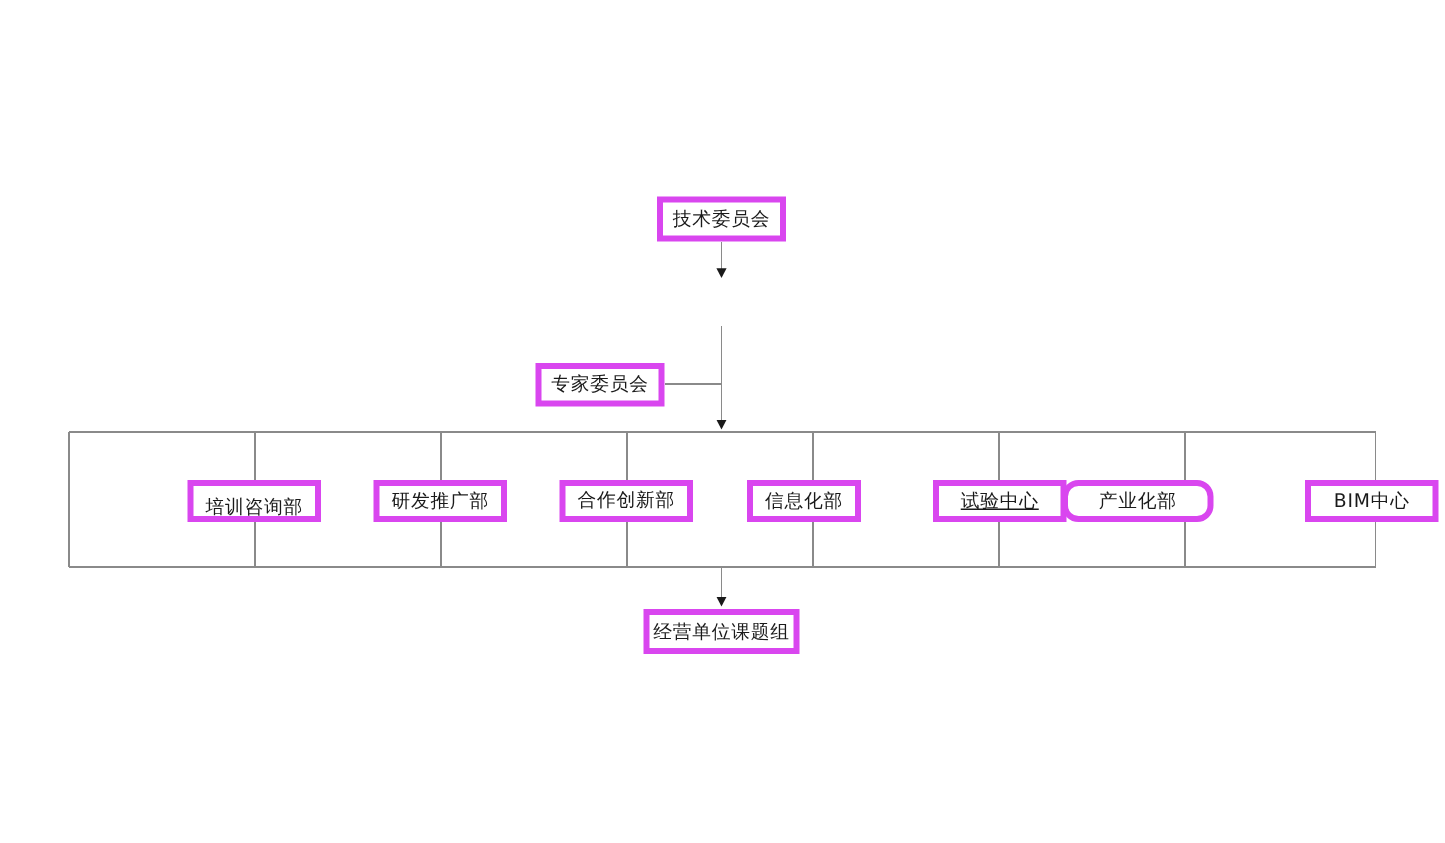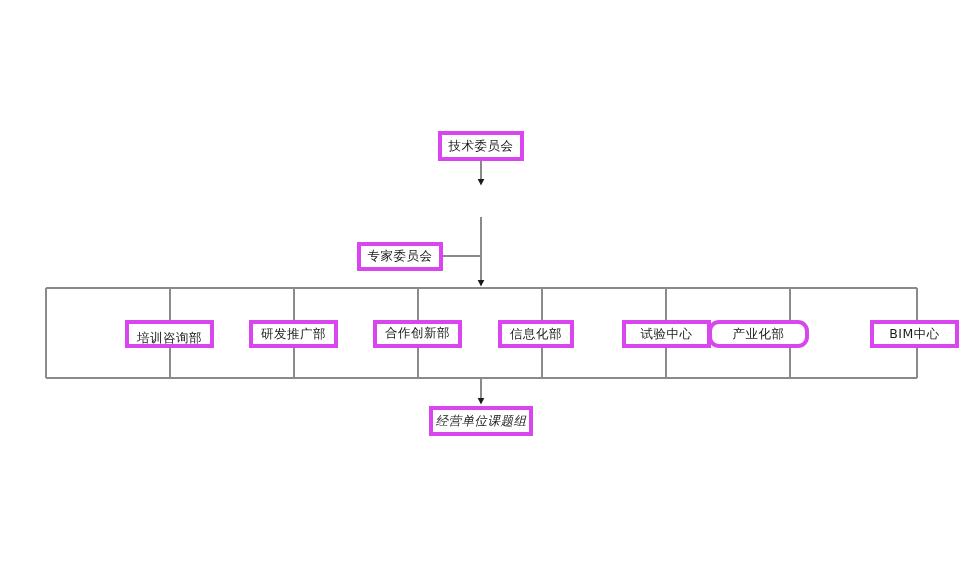--- a/index.html
+++ b/index.html
@@ -110,27 +110,27 @@
   </div>
   <div class="node-box" style="left:249px; top:320px; width:89px; height:28px;">
     <span class="node-label">研发推广部</span>
   </div>
   <div class="node-box" style="left:373px; top:320px; width:89px; height:28px;font-family:Liberation Mono, monospace;">
     <span class="node-label">合作创新部</span>
   </div>
   <div class="node-box" style="left:498px; top:320px; width:76px; height:28px;">
     <span class="node-label">信息化部</span>
   </div>
-  <div class="node-box" style="left:622px; top:320px; width:89px; height:28px;">
+  <div class="node-box" style="left:622px; top:320px; width:89px; height:28px;text-decoration:underline;">
     <span class="node-label">试验中心</span>
   </div>
   <div class="node-box" style="left:708px; top:320px; width:101px; height:28px;border-radius:11px;">
     <span class="node-label">产业化部</span>
   </div>
   <div class="node-box" style="left:870px; top:320px; width:89px; height:28px;">
     <span class="node-label">BIM中心</span>
   </div>
 
-  <div class="node-box" style="left:429px; top:406px; width:104px; height:30px;font-style:italic;">
+  <div class="node-box" style="left:429px; top:406px; width:104px; height:30px;">
     <span class="node-label">经营单位课题组</span>
   </div>
 
 </div>
 
 </body></html>

